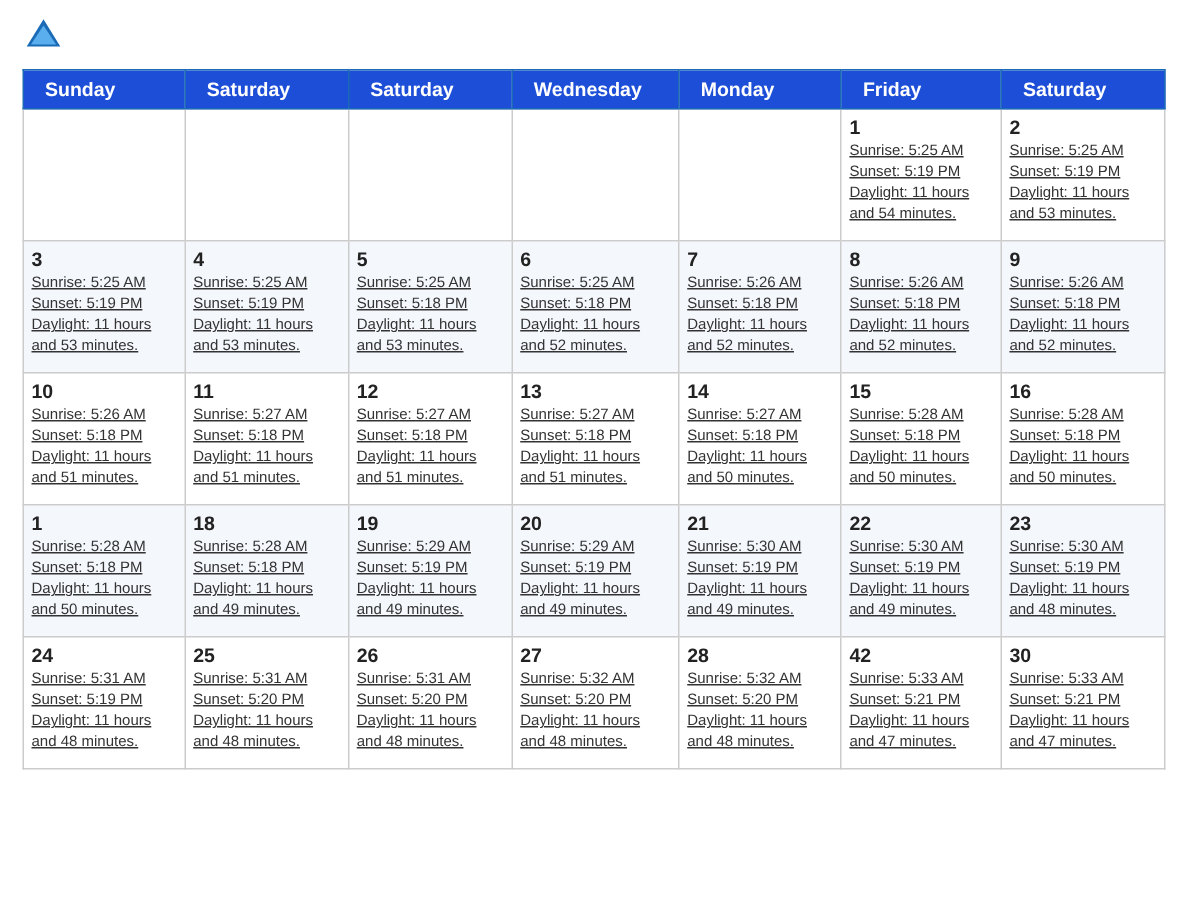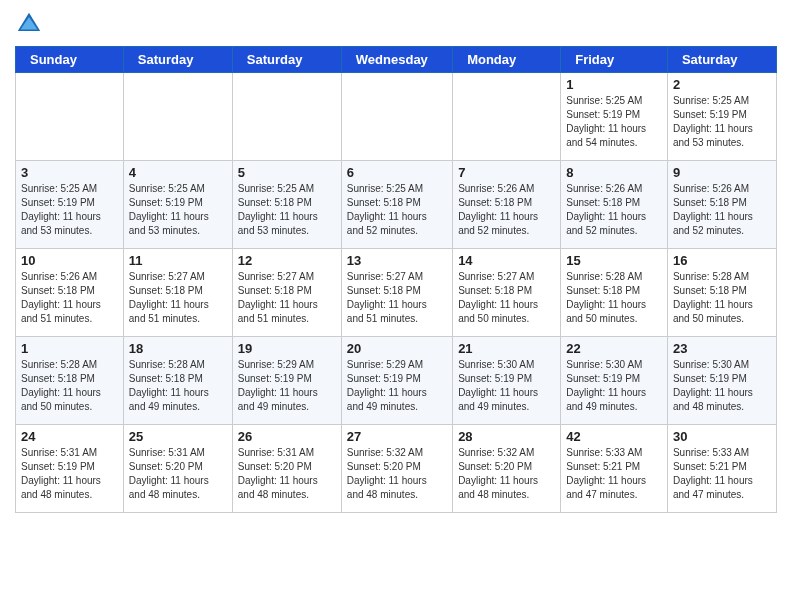--- a/index.html
+++ b/index.html
@@ -79,20 +79,21 @@
     .day-number {
       font-size: 13px;
       font-weight: bold;
       color: #222;
       margin-bottom: 2px;
     }
     .day-info {
       font-size: 10px;
       color: #333;
       line-height: 1.4;
+      text-decoration: underline;
     }
     .empty-cell {
       background: #fff !important;
     }
   </style>
 </head>
 <body>
 
 <div class="page">
   <div class="header">

